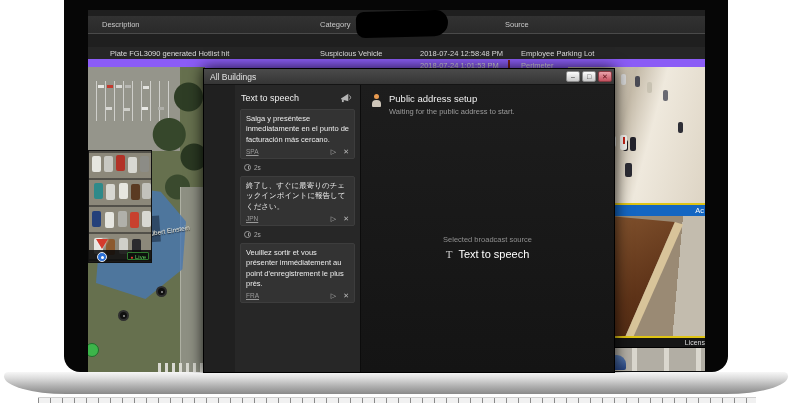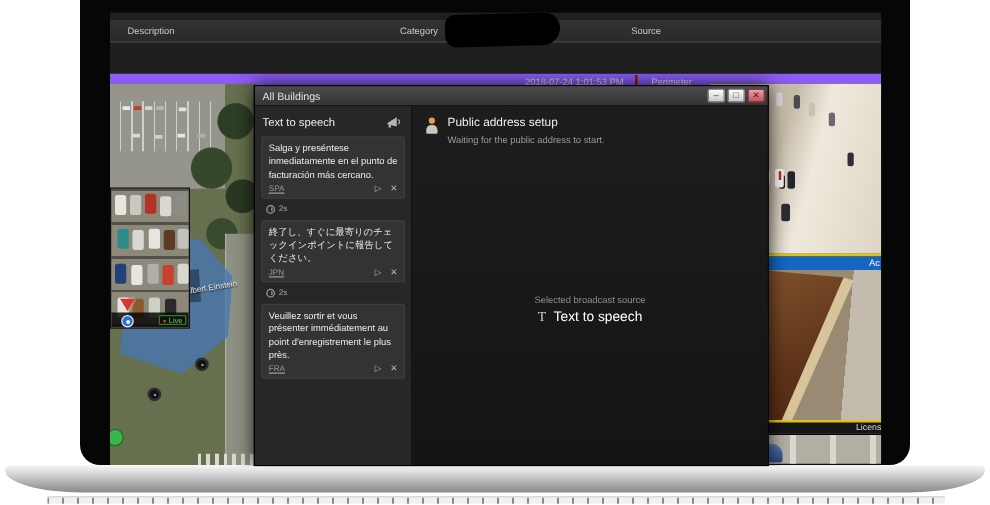--- a/index.html
+++ b/index.html
@@ -147,21 +147,21 @@
   .dialog { position:absolute; left:115px; top:58px; width:412px; height:305px;
     background:#202020; border:1px solid #000; box-shadow:0 0 14px rgba(0,0,0,.85); z-index:5;
     display:flex; flex-direction:column; }
   .titlebar { height:16px; background:linear-gradient(#4b4b4b,#353535); display:flex;
     align-items:center; padding:0 2px 0 6px; border-bottom:1px solid #141414; }
   .title-text { flex:1; font-size:8.5px; color:#e2e2e2; }
   .winbtn { width:14px; height:11px; margin-left:2px; border:1px solid #8a8a8a; border-radius:2px;
     background:linear-gradient(#fdfdfd,#c9c9c9); font-size:7px; line-height:9px; text-align:center;
     color:#333; }
   .winbtn.close { background:linear-gradient(#e9a3ab,#c4515f); border-color:#8a3a42; color:#5e1017; }
-  .dlg-body { flex:1; display:flex; min-height:0; }
+  .dlg-body { flex:1; display:flex; min-height:0;padding-left:31px; }
 
   .tts-col { width:126px; background:#272727; border-right:1px solid #0c0c0c;
     position:relative; padding:5px 5px 0 5px; }
   .tts-header { display:flex; align-items:center; margin:2px 1px 6px 1px; }
   .tts-title { flex:1; font-size:9px; color:#f0f0f0; }
   .mega-icon { width:15px; height:11px; }
   .tts-card { background:#333333; border:1px solid #3d3d3d; border-radius:2px;
     padding:4px 5px 3px 5px; margin-bottom:2px; }
   .tts-text { font-size:7.5px; line-height:1.38; color:#ececec; }
   .tts-foot { display:flex; align-items:center; margin-top:3px; }
@@ -205,20 +205,27 @@
       <div class="thead">
         <span class="th th-desc">Description</span>
         <span class="th th-cat">Category</span>
         <span class="th th-time">
           <span>Timestamp</span>
           <span class="sort">▲</span>
         </span>
         <span class="th th-src">Source</span>
       </div>
 
+      <div class="row row2">
+        <span class="cell c-desc">Plate FGL3090 generated Hotlist hit</span>
+        <span class="cell c-cat">Suspicious Vehicle</span>
+        <span class="cell c-time">2018-07-24 12:58:48 PM</span>
+        <span class="src-ic"><span class="ic-car"></span></span>
+        <span class="cell c-src">Employee Parking Lot</span>
+      </div>
       <div class="row row3">
         <span class="cell c-time">2018-07-24 1:01:53 PM</span>
         <span class="src-ic"><span class="ic-perim"></span></span>
         <span class="cell c-src">Perimeter</span>
       </div>
 
       <div class="webcam-blob"></div>
     </div>
 
     <div class="map-panel">

